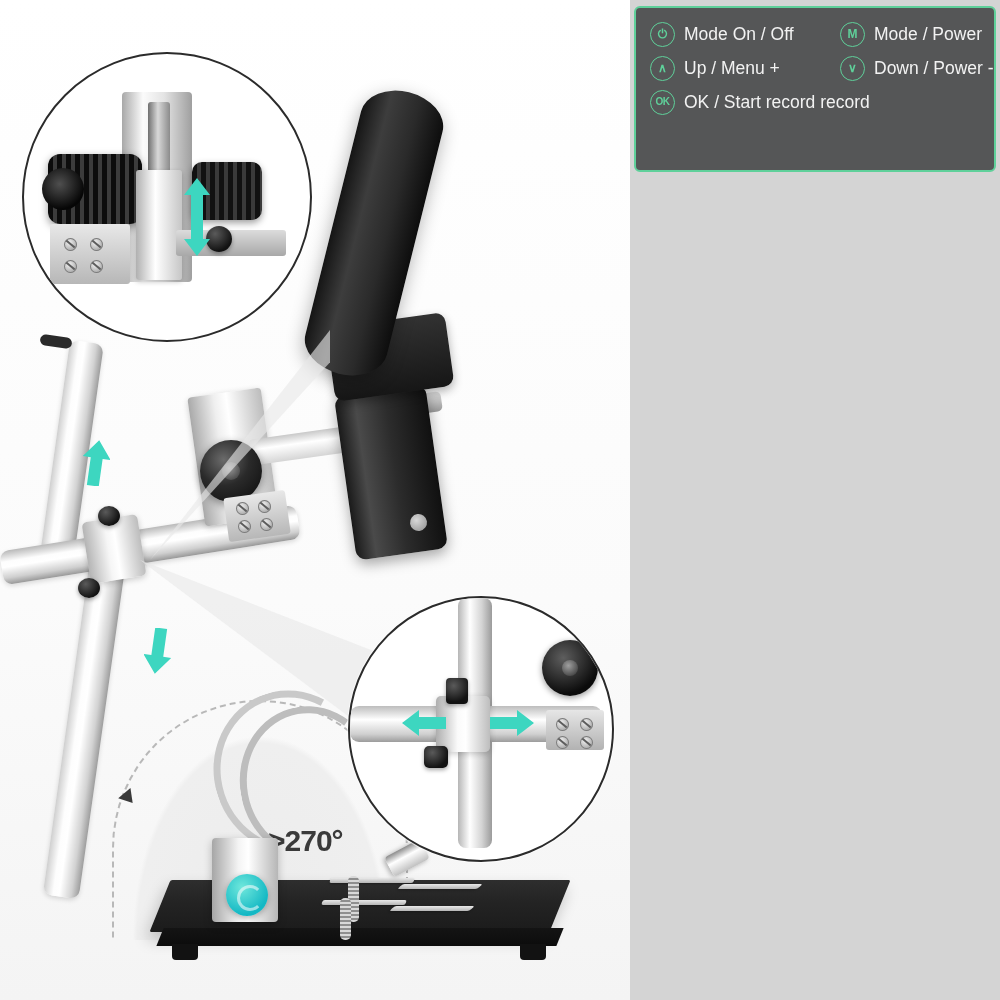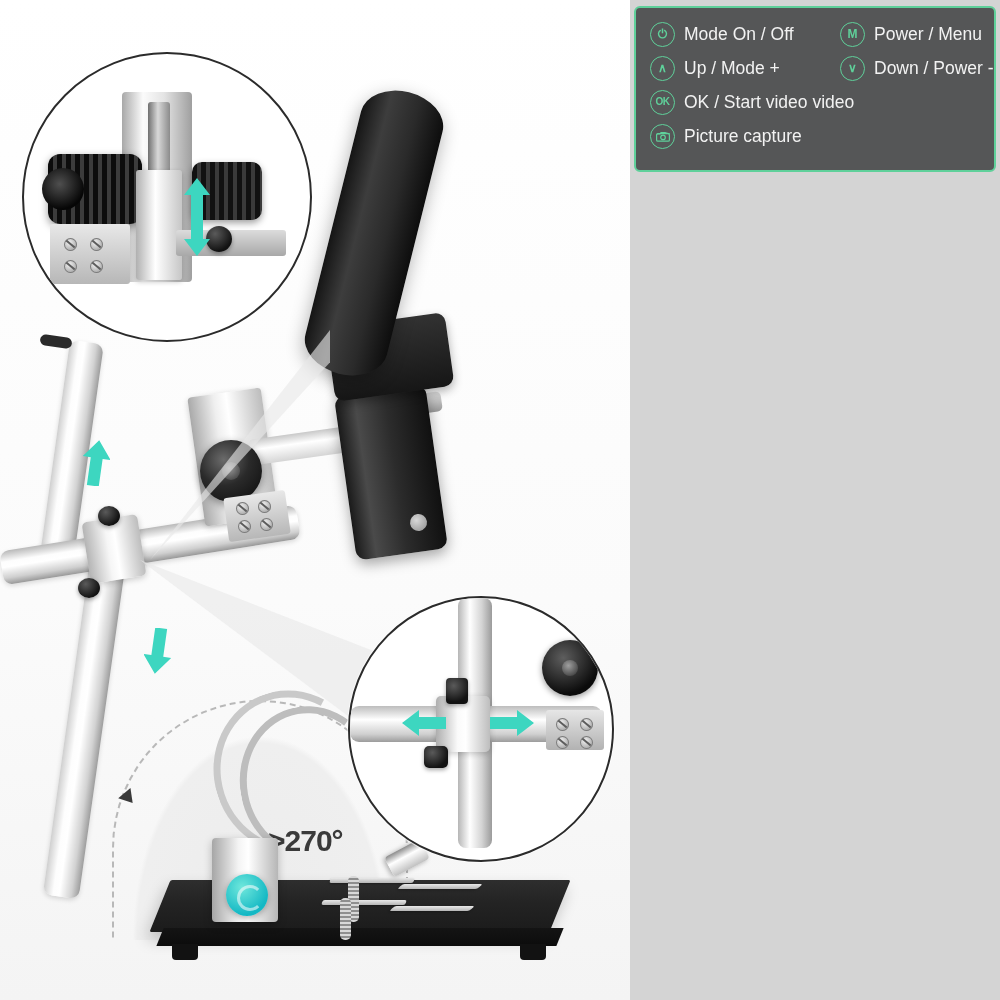--- a/index.html
+++ b/index.html
@@ -298,51 +298,39 @@
 
     <div id="legend-box">
 
       <div class="legend-row">
         <div class="legend-cell c1">
           <span class="legend-ico">⏻</span>
           <span class="legend-txt">Mode On / Off</span>
         </div>
         <div class="legend-cell">
           <span class="legend-ico">M</span>
-          <span class="legend-txt">Power / Menu</span>
+          <span class="legend-txt">Mode / Power</span>
         </div>
       </div>
 
       <div class="legend-row">
         <div class="legend-cell c1">
           <span class="legend-ico">∧</span>
-          <span class="legend-txt">Up / Mode +</span>
+          <span class="legend-txt">Up / Menu +</span>
         </div>
         <div class="legend-cell">
           <span class="legend-ico">∨</span>
           <span class="legend-txt">Down / Power -</span>
         </div>
       </div>
 
       <div class="legend-row">
         <div class="legend-cell">
           <span class="legend-ico ok">OK</span>
-          <span class="legend-txt">OK / Start video video</span>
-        </div>
-      </div>
-
-      <div class="legend-row">
-        <div class="legend-cell">
-          <span class="legend-ico">
-            <svg width="14" height="11" viewBox="0 0 14 11">
-              <path d="M1 3h3l1-1.4h4L14 3" fill="none" stroke="#5fd09a" stroke-width="1.2"></path>
-              <rect x="0.6" y="2.6" width="12.8" height="7.6" rx="1.3" fill="none" stroke="#5fd09a" stroke-width="1.2"></rect>
-              <circle cx="7" cy="6.4" r="2.3" fill="none" stroke="#5fd09a" stroke-width="1.2"></circle>
-            </svg>
-          </span>
-          <span class="legend-txt">Picture capture</span>
-        </div>
-      </div>
+          <span class="legend-txt">OK / Start record record</span>
+        </div>
+      </div>
+
 
     </div>
 
   </div>
 </div>
 
 </body></html>

